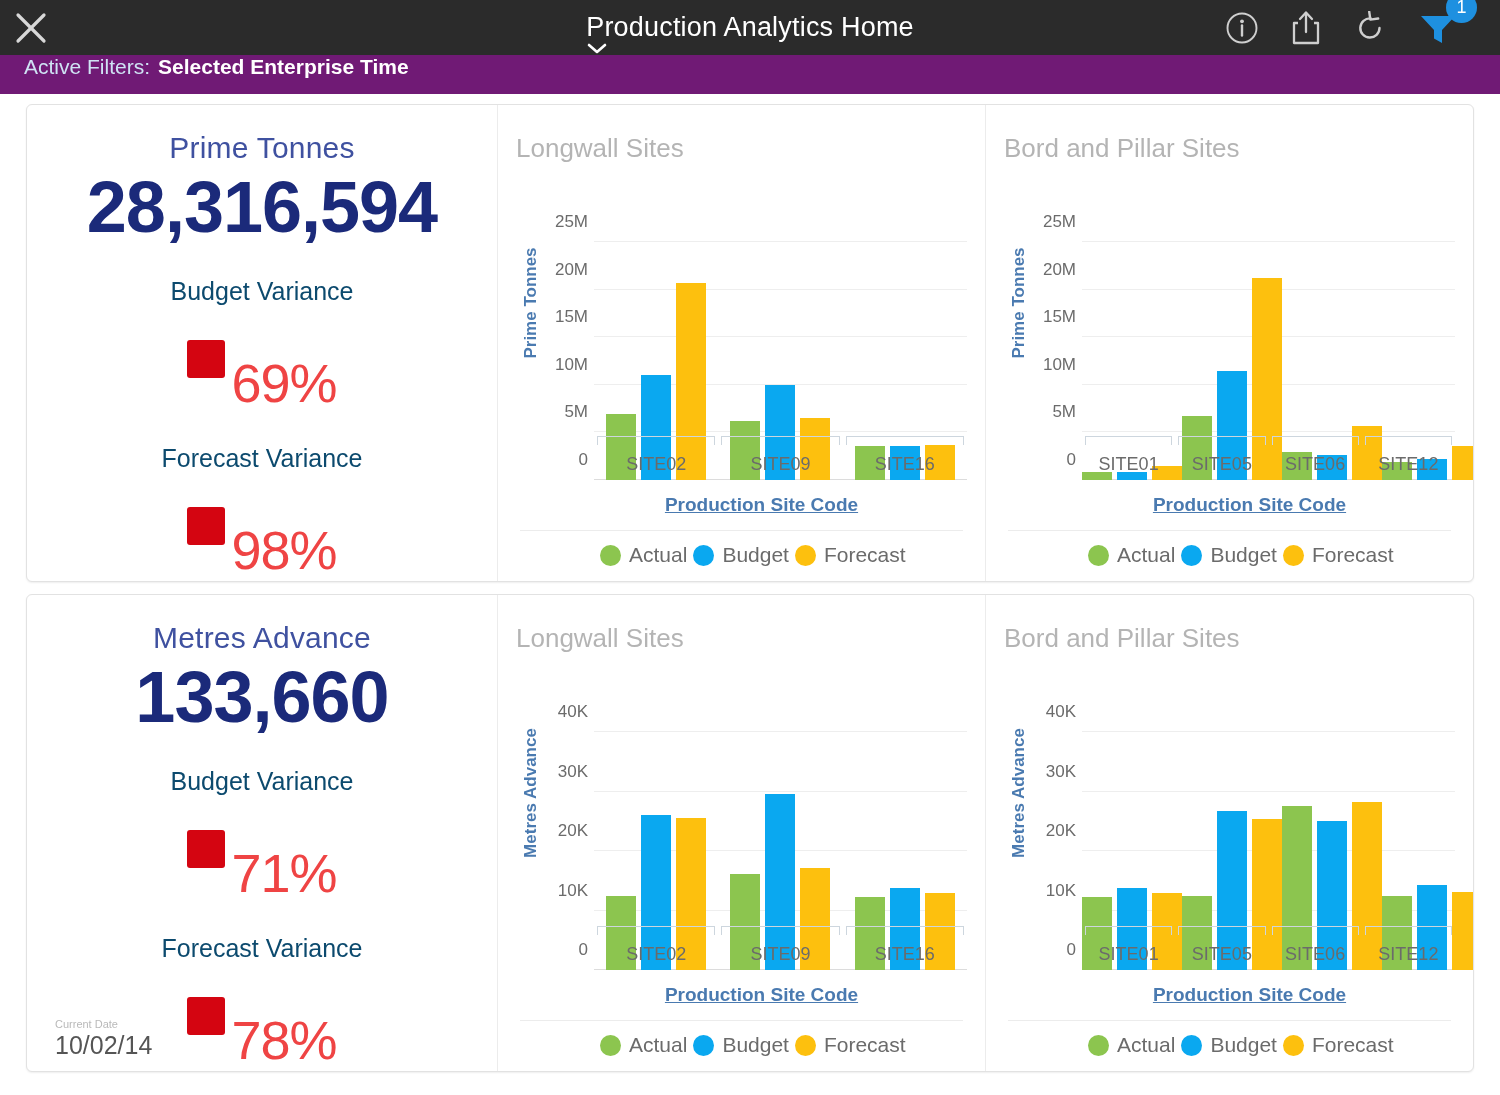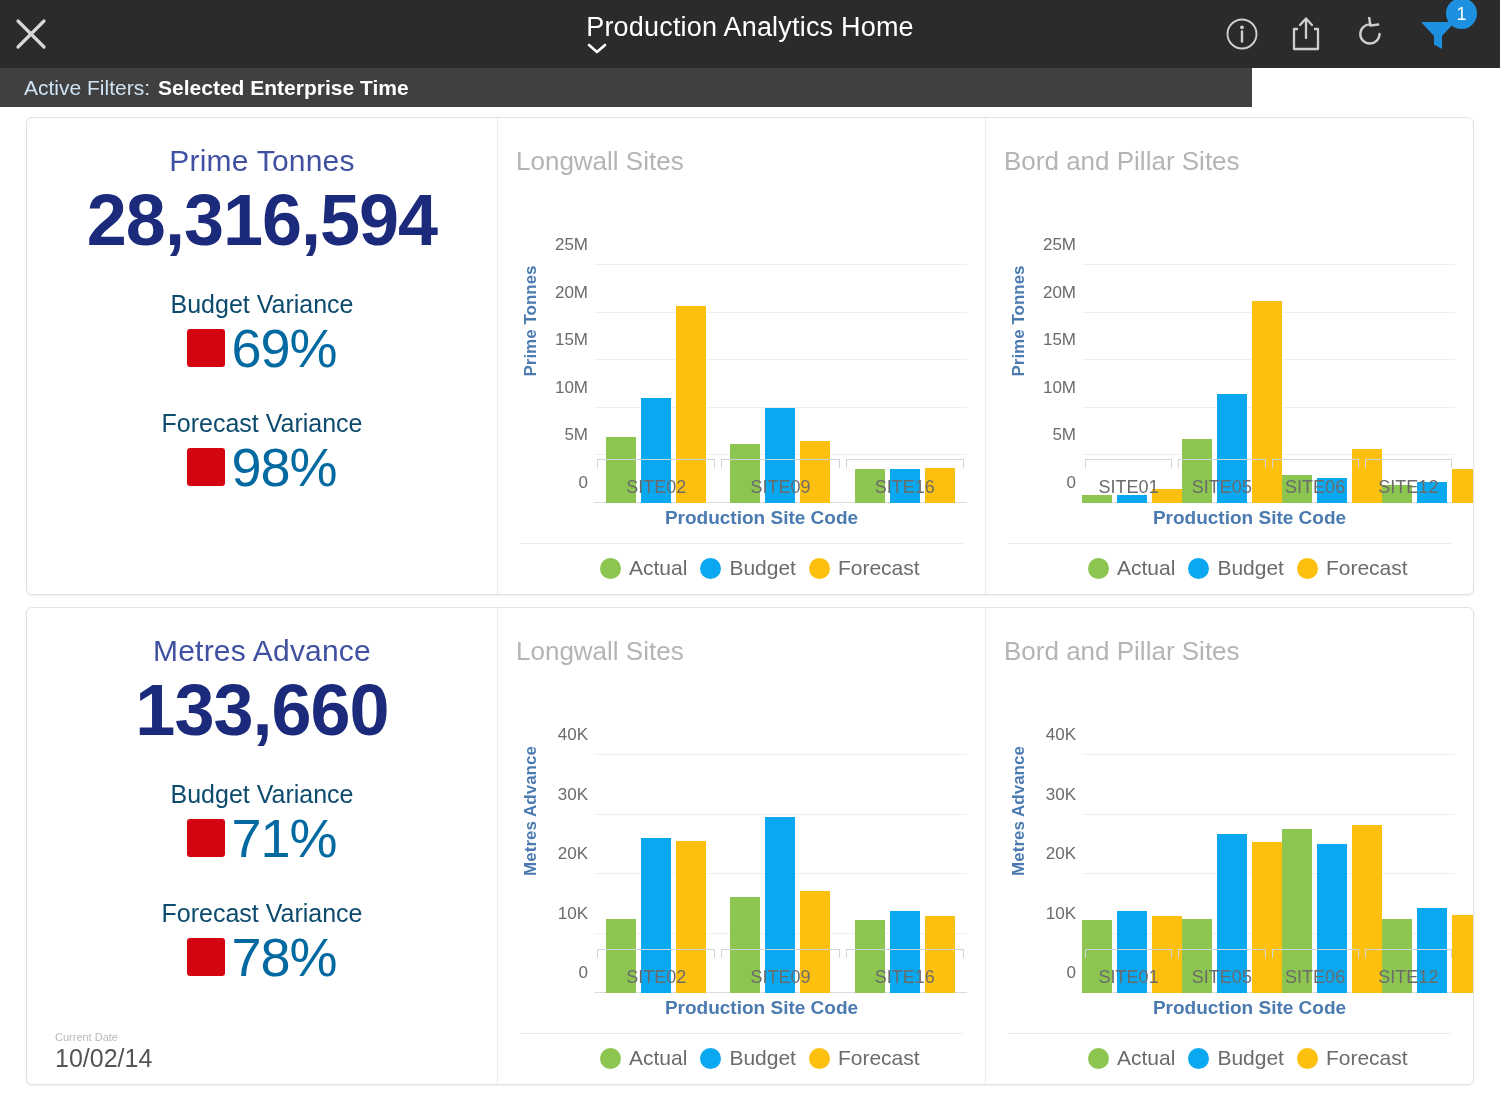--- a/index.html
+++ b/index.html
@@ -6,21 +6,21 @@
   html, body {
     width: 1500px; height: 1095px;
     background: #ffffff;
     font-family: "Liberation Sans", sans-serif;
     overflow: hidden;
   }
 
   
   .topbar {
     position: relative;
-    height: 68px; width: 1500px;
+    height: 55px; width: 1500px;
     background: #2b2b2b;
     display: flex; align-items: center; gap: 36px;
   }
   .close-btn {
     width: 62px; height: 65px;
     display: flex; align-items: center; justify-content: center;
     flex: none;
   }
   .close-btn svg { display: block; }
   .title-wrap {
@@ -44,23 +44,23 @@
     position: absolute; top: -17px; right: -19px;
     width: 31px; height: 31px; border-radius: 50%;
     background: #1e90e0; color: #fff;
     font-size: 18px; font-weight: 400;
     display: flex; align-items: center; justify-content: center;
     line-height: 1;
   }
 
   
   .filterbar {
-    height: 39px; width: 1252px;
-    background: #404040;
-    display: flex; align-items: center;
+    height: 39px; width: 1500px;
+    background: #701a75;
+    display: flex; 
     padding-left: 24px;
   }
   .filter-label { color: #cfe3f4; font-size: 21px; font-weight: 400; }
   .filter-value { color: #ffffff; font-size: 21px; font-weight: bold; margin-left: 8px; }
 
   
   .board { padding: 10px 26px 0 26px; }
   .card {
     background: #fff;
     border: 1px solid #e2e2e2;
@@ -84,21 +84,21 @@
     color: #1b2a7a; font-size: 72px; font-weight: 700;
     letter-spacing: -1px; margin-top: 6px; line-height: 1;
   }
   .kpi-sub { margin-top: 34px; }
   .kpi-sub-label { color: #0c4a6e; font-size: 25px; font-weight: 400; }
   .kpi-sub-row {
     display: flex; align-items: center; justify-content: center;
     gap: 6px; margin-top: 2px;
   }
   .swatch { width: 38px; height: 38px; border-radius: 3px; flex: none; }
-  .kpi-pct { color: #0369a1; font-size: 54px; font-weight: 400; line-height: 1; letter-spacing: -1px; }
+  .kpi-pct { color: #ef4444; font-size: 54px; font-weight: 400; line-height: 1; letter-spacing: -1px; margin-top: 48px; }
   .curdate { position: absolute; left: 28px; bottom: 12px; text-align: left; }
   .curdate-label { color: #b9b9b9; font-size: 11px; line-height: 13px; }
   .curdate-value { color: #555; font-size: 25px; line-height: 28px; }
 
   
   .chart-panel {
     flex: 1 1 0; min-width: 0;
     padding: 28px 18px 0 18px;
     display: flex; flex-direction: column;
     position: relative;
@@ -152,26 +152,26 @@
     position: absolute; top: 0; left: 3px; right: 3px; height: 9px;
     border-left: 1px solid #cdd6de;
     border-right: 1px solid #cdd6de;
     border-top: 1px solid #cdd6de;
   }
   .cat-label { color: #6b6b6b; font-size: 18px; margin-bottom: 3px; }
 
   .xlabel {
     text-align: center; color: #4a7ab0;
     font-size: 19px; font-weight: bold;
-    margin-top: 4px; padding-left: 40px;
+    margin-top: 14px; padding-left: 40px; text-decoration: underline;
   }
 
   .legend-sep { border-top: 1px solid #ececec; margin: 14px 4px 0 4px; }
   .legend {
-    display: flex; align-items: center; gap: 13px;
+    display: flex; align-items: center; gap: 6px;
     padding: 12px 0 14px 84px; justify-content: flex-start;
   }
   .legend-item { display: flex; align-items: center; gap: 8px; }
   .legend-dot { width: 21px; height: 21px; border-radius: 50%; flex: none; }
   .legend-text { color: #6b6b6b; font-size: 21px; }
 </style>
 </head>
 <body>
 
 <div class="topbar">

